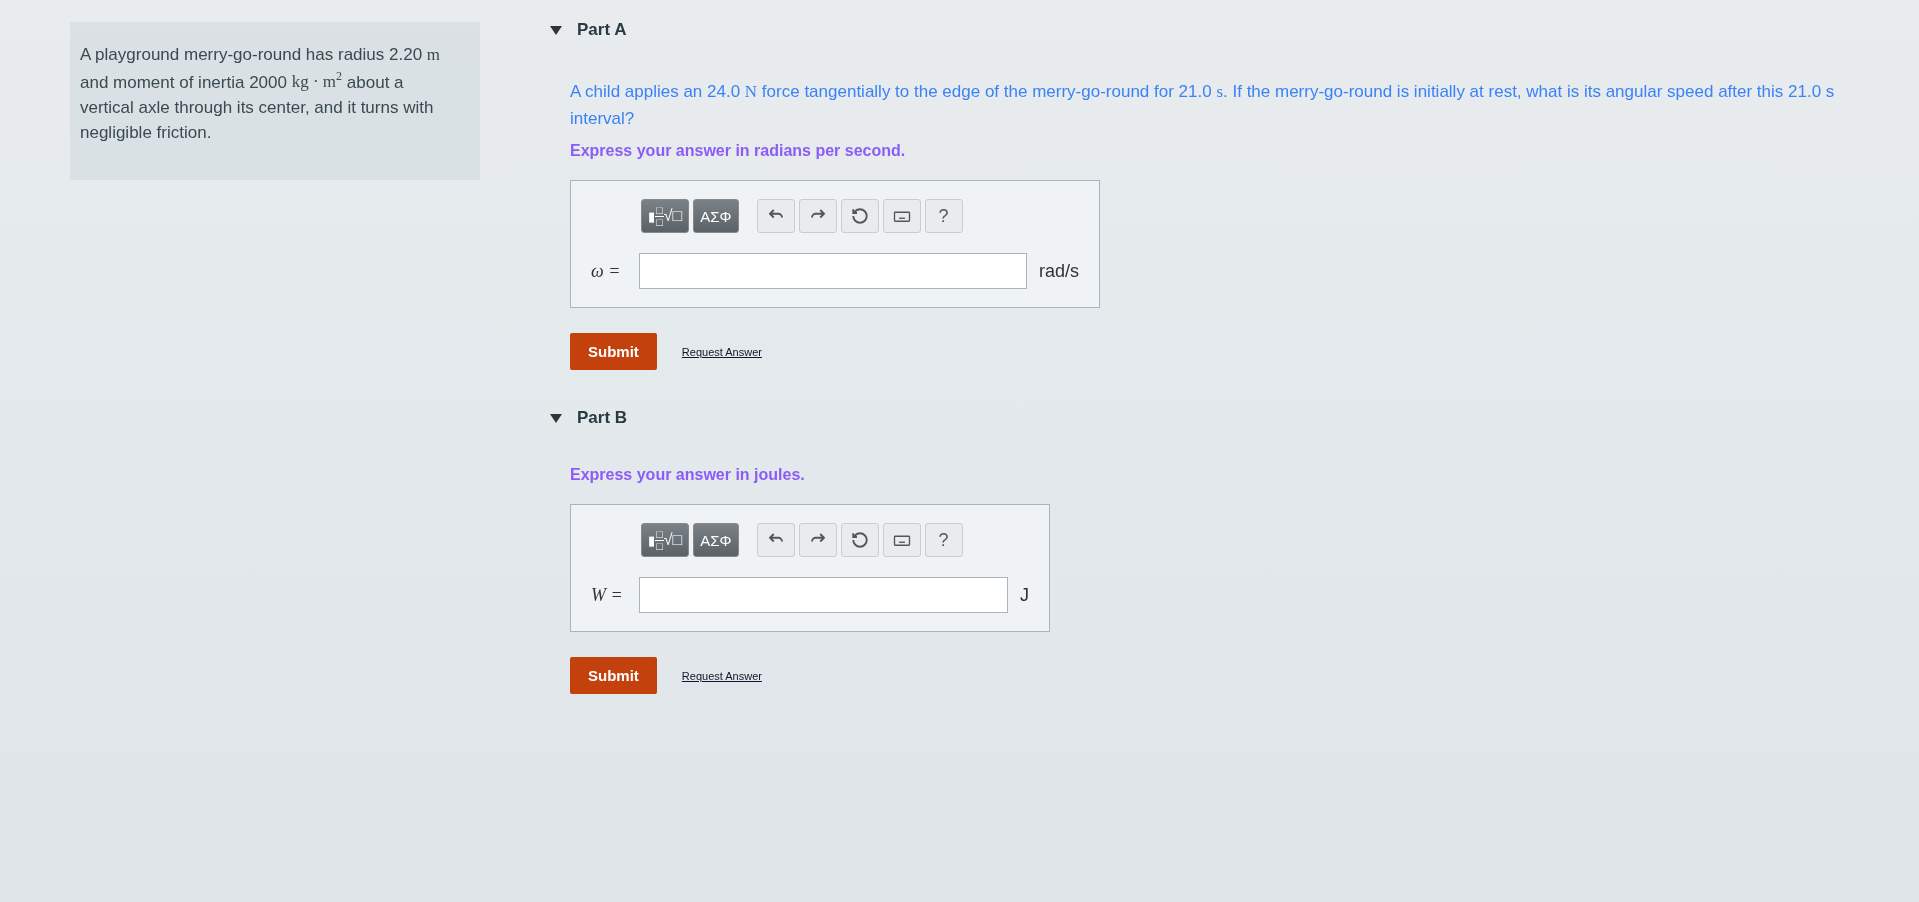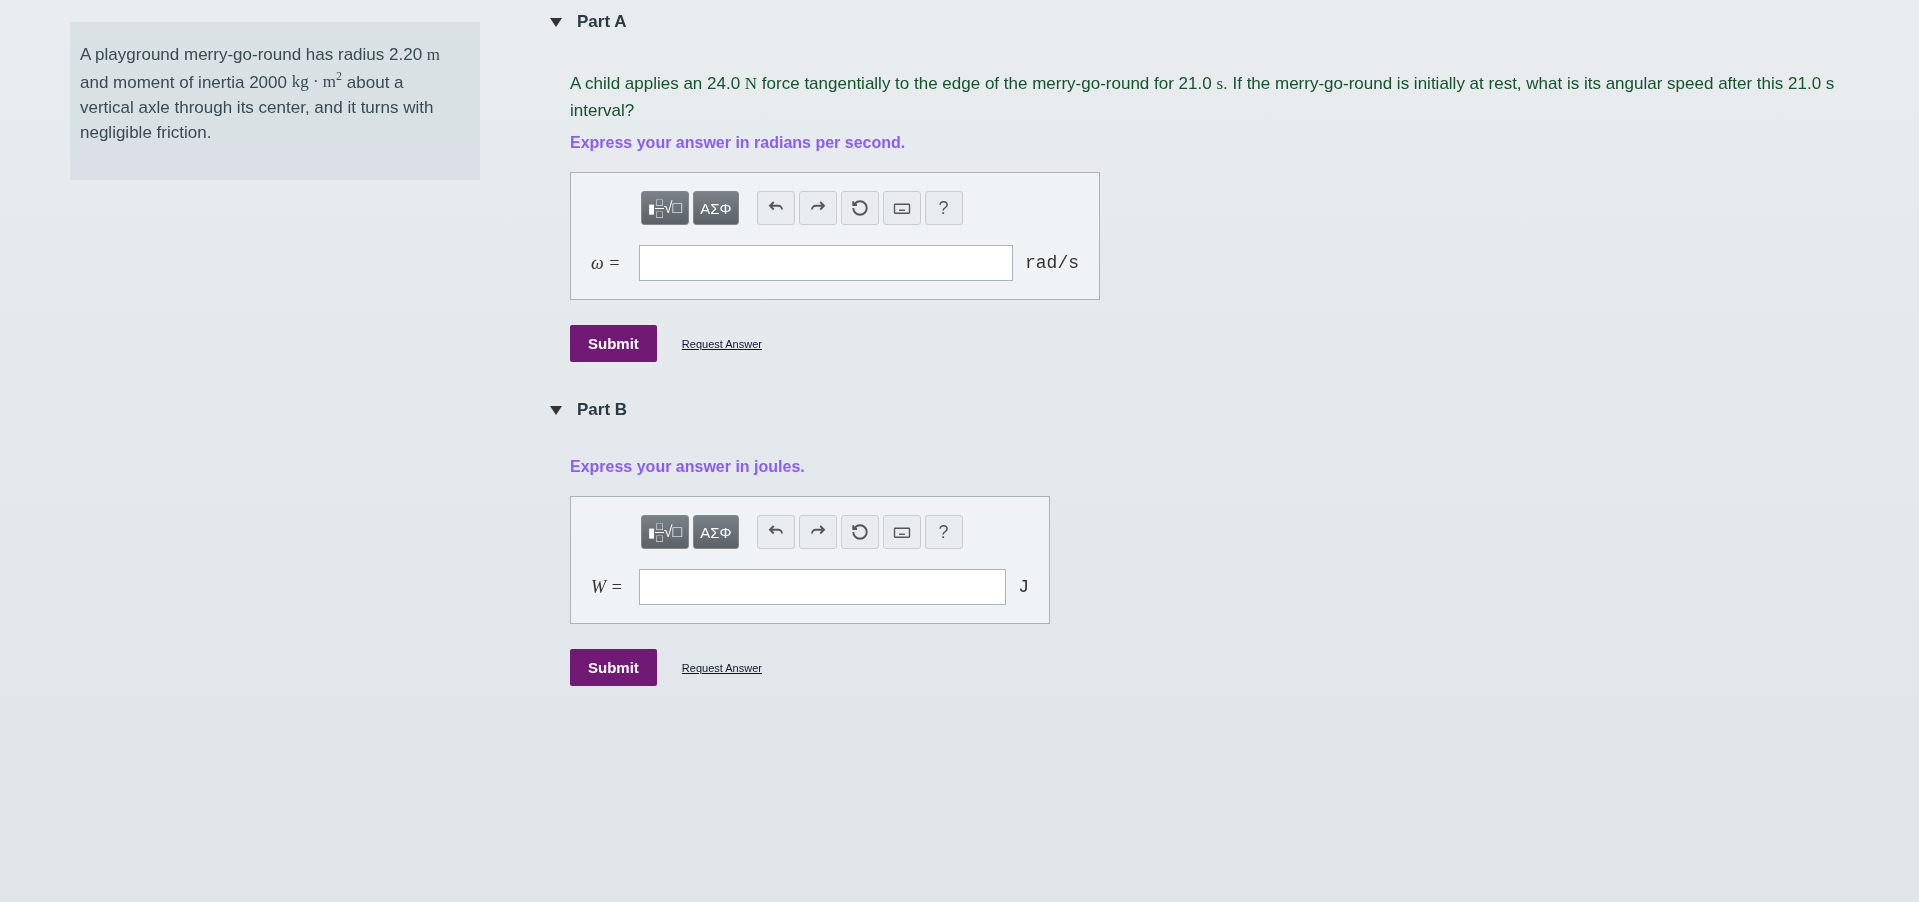--- a/index.html
+++ b/index.html
@@ -31,21 +31,21 @@
     .problem-box a {
       color: #2a7aa0;
       text-decoration: underline;
     }
     .problem-box sup {
       font-size: 12px;
       vertical-align: super;
     }
     .right-panel {
       flex: 1;
-      padding-top: 4px;
+      padding-top: 12px;
       padding-left: 20px;
       padding-right: 40px;
     }
     .part-header {
       display: flex;
       align-items: center;
       gap: 15px;
       padding: 8px 0;
       font-weight: bold;
       font-size: 17px;
@@ -57,21 +57,21 @@
       border-left: 6px solid transparent;
       border-right: 6px solid transparent;
       border-top: 9px solid #333;
       cursor: pointer;
     }
     .part-content {
       padding: 30px 0 30px 20px;
     }
     .question-text {
       font-size: 17px;
-      color: #14532d;
+      color: #3b82f6;
       line-height: 1.6;
       margin-bottom: 10px;
     }
     .instruction-text {
       font-size: 16px;
       font-weight: bold;
       color: #8b5cf6;
       margin-bottom: 20px;
     }
     .answer-box {
@@ -128,31 +128,31 @@
     }
     .answer-input {
       flex: 1;
       height: 36px;
       border: 1px solid #aab5bb;
       background: #fff;
       padding: 0 8px;
       font-size: 15px;
     }
     .unit-label {
-      font-family: Liberation Mono, monospace;
+      font-family: Liberation Sans, sans-serif;
       font-size: 18px;
       color: #333;
     }
     .action-row {
       display: flex;
       align-items: center;
       gap: 25px;
     }
     .submit-btn {
-      background: #701a75;
+      background: #c2410c;
       color: #fff;
       border: none;
       padding: 10px 18px;
       font-size: 15px;
       font-weight: bold;
       cursor: pointer;
       border-radius: 2px;
     }
     .request-link {
       color: #0f172a;

